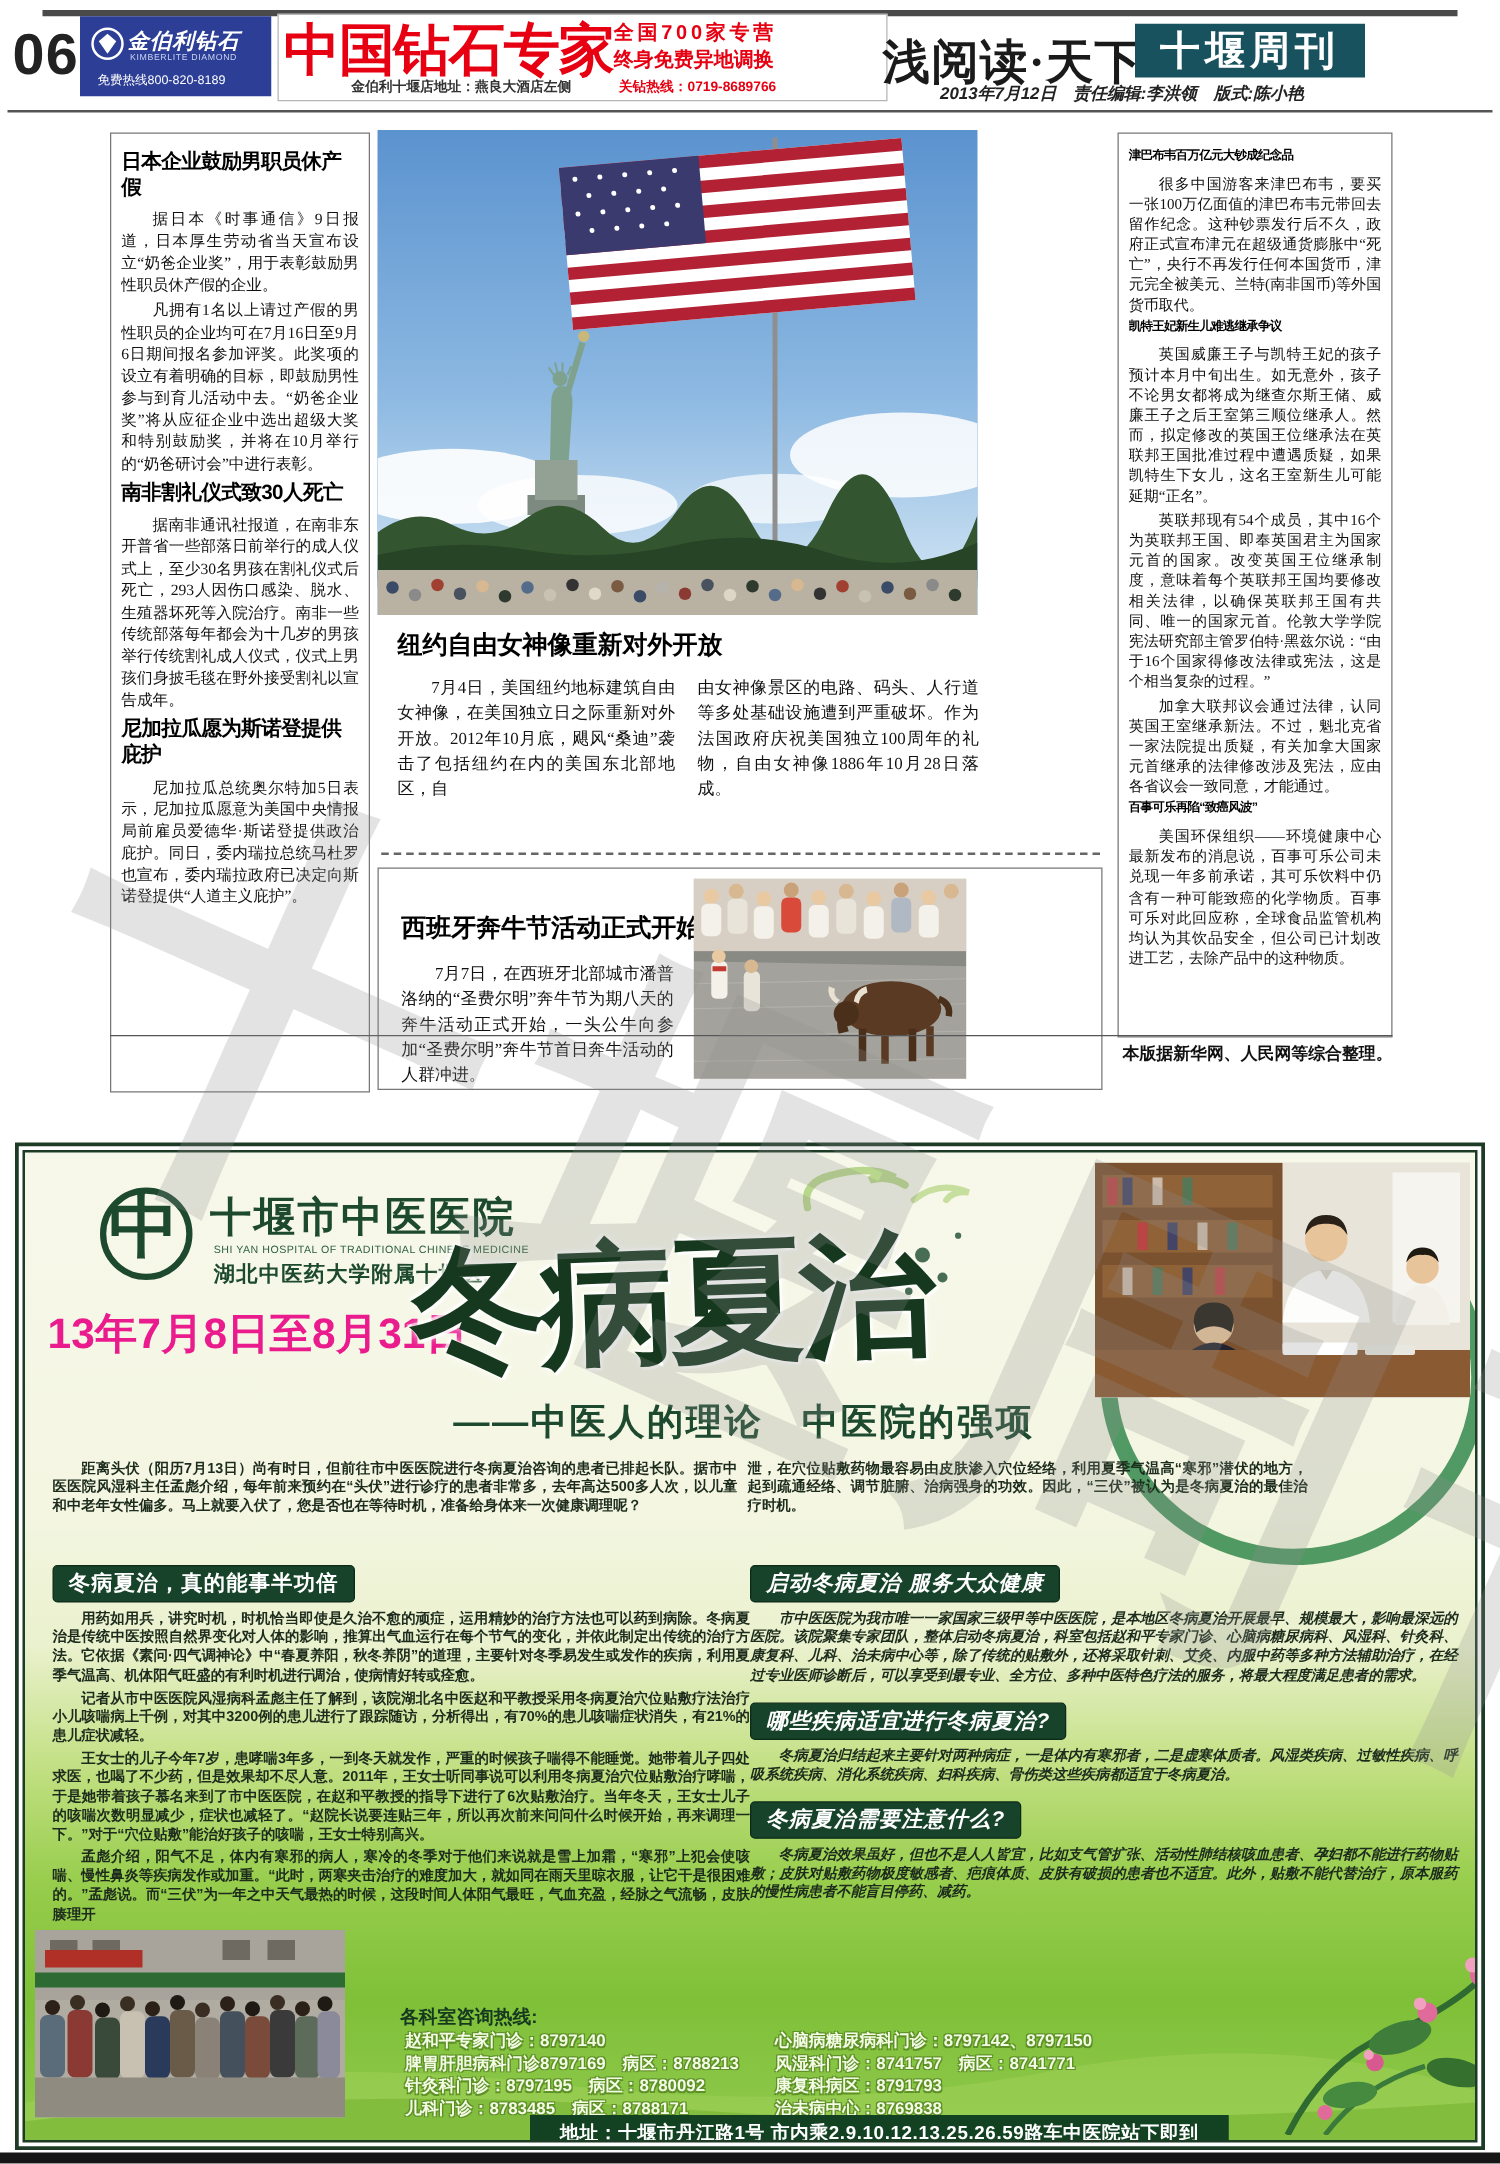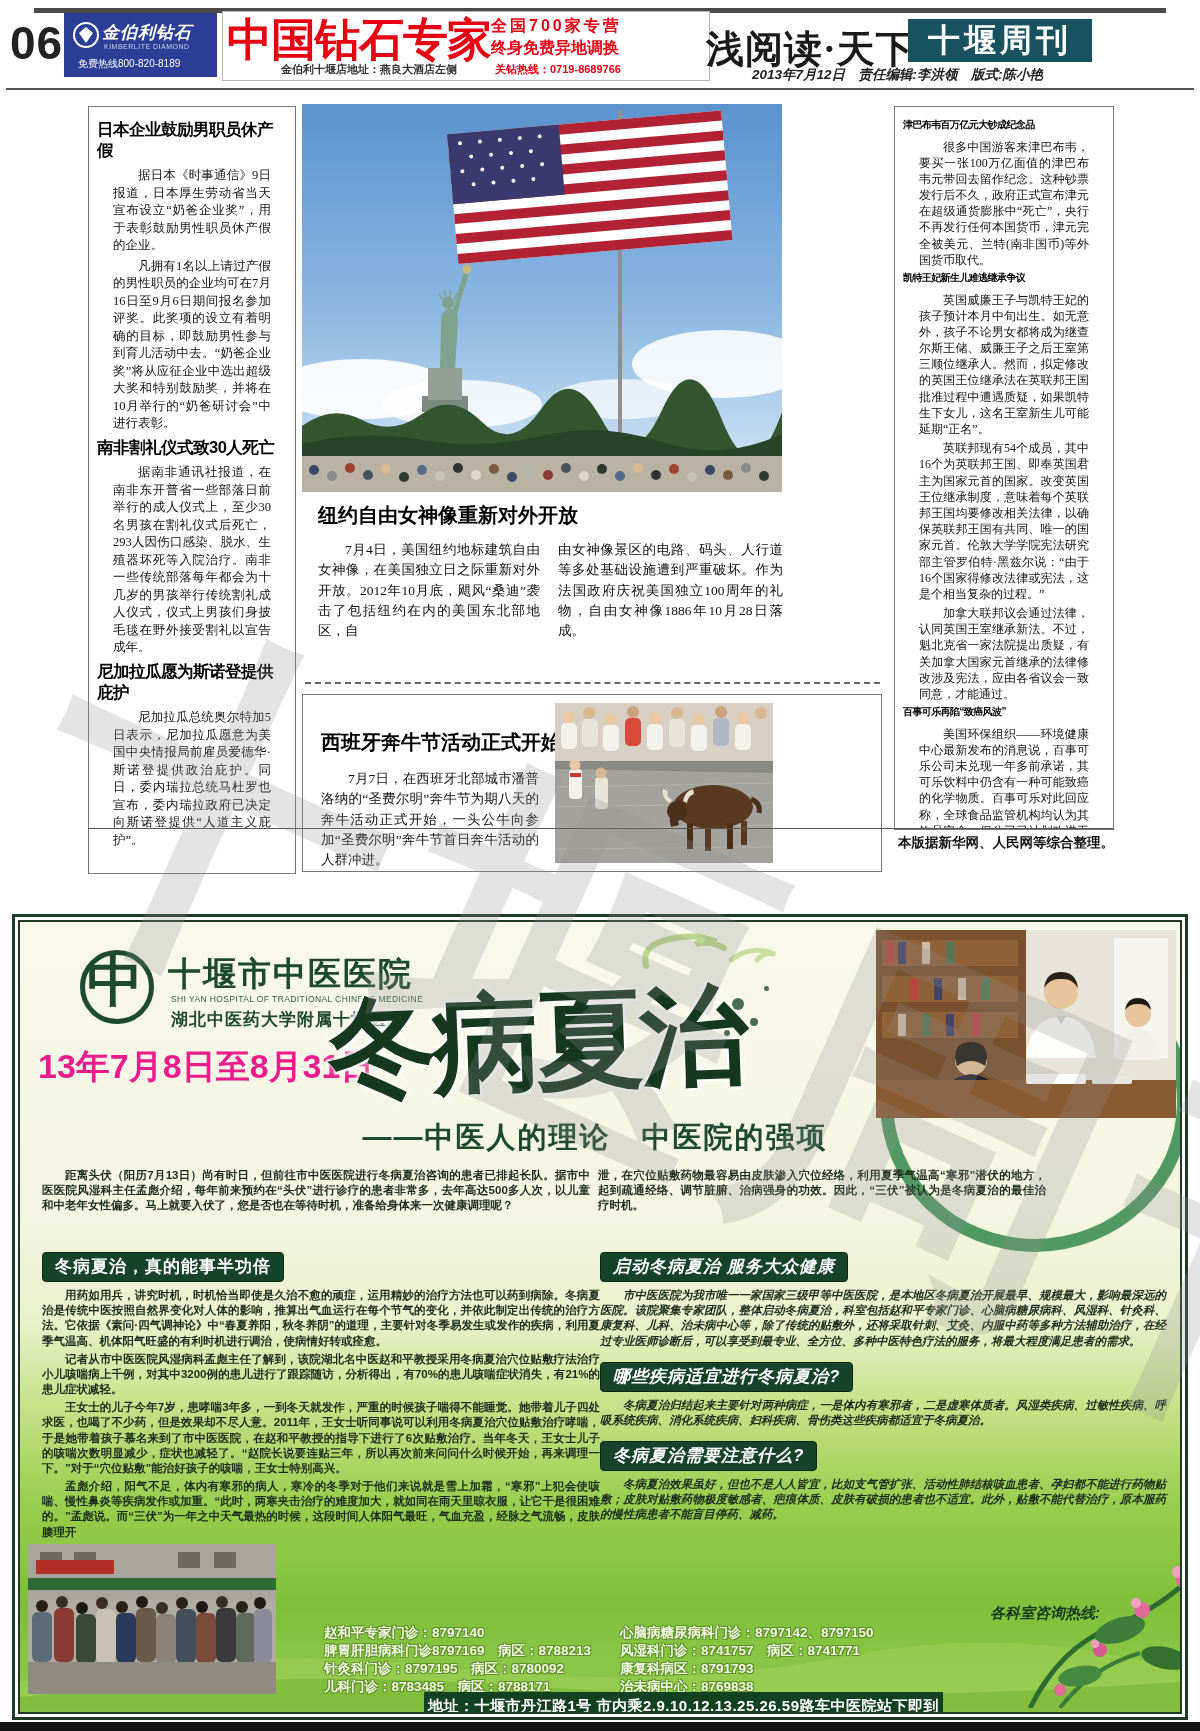--- a/index.html
+++ b/index.html
@@ -28,21 +28,21 @@
             font-size:32px;font-weight:800;text-align:center;line-height:43px;letter-spacing:4px;}
   #date-line{left:752px;top:66px;font-size:13.5px;font-weight:700;font-style:italic;color:#222;}
   #header-rule{left:6px;top:88px;width:1188px;height:0;border-top:2px solid #555;}
 
   
   .colbox{border:1px solid #777;box-sizing:border-box;background:#fff;padding:8px 8px;}
   #left-col{left:88px;top:106px;width:208px;height:768px;overflow:hidden;}
   #right-col{left:894px;top:106px;width:220px;height:724px;overflow:hidden;}
   .art h3{font-size:16.5px;font-weight:800;color:#000;margin:4px 0 7px;letter-spacing:-0.5px;line-height:1.25;}
   .art p{font-family:"Liberation Serif",serif;font-size:12.5px;line-height:1.4;color:#111;
-         text-align:justify;text-indent:2em;margin:0 16px 3px;}
+         text-align:justify;text-indent:2em;margin:0 0 3px;}
   #right-col .art h3{font-size:10px;letter-spacing:-0.6px;}
   #right-col .art p{font-size:12px;line-height:1.35;}
 
   #statue-photo{left:302px;top:104px;width:480px;height:388px;overflow:hidden;background:#7aa6d6;}
   #statue-title{left:318px;top:502px;width:470px;font-size:20px;font-weight:700;color:#000;}
   .midcol{font-family:"Liberation Serif",serif;font-size:13.5px;line-height:1.5;text-align:justify;color:#111;}
   #mid-col1{left:318px;top:540px;width:222px;}
   #mid-col2{left:558px;top:540px;width:225px;}
   #dashed-rule{left:305px;top:682px;width:575px;height:0;border-top:2px dashed #666;}
   #spain-box{left:302px;top:694px;width:580px;height:178px;border:1px solid #777;box-sizing:border-box;}
@@ -86,29 +86,29 @@
                color:#1d4a2f;letter-spacing:2px;z-index:4;}
   #intro-left{left:22px;top:246px;width:548px;}
   #intro-right{left:578px;top:246px;width:448px;z-index:4;}
   #ad-left-col{left:22px;top:330px;width:558px;}
   #ad-left-col .badge{margin-bottom:6px;}
   #ad-right-col{left:580px;top:330px;width:566px;z-index:4;font-style:italic;}
   #ad-right-col .badge{margin:10px 0 6px;}
   #queue-photo{left:8px;top:622px;width:248px;height:150px;overflow:hidden;z-index:5;background:#a8a49c;}
   #ad-slogan{left:280px;top:634px;width:780px;text-align:center;font-size:37px;font-weight:900;color:#e7188f;
              letter-spacing:2px;z-index:6;text-shadow:2px 2px 0 rgba(255,255,255,.8);}
-  #hotline-head{left:300px;top:682px;width:780px;text-align:right;font-size:15px;font-weight:800;color:#15391f;z-index:6;font-style:italic;}
+  #hotline-head{left:300px;top:682px;width:780px;text-align:left;font-size:15px;font-weight:800;color:#15391f;z-index:6;}
   #hotlines{left:300px;top:702px;width:800px;z-index:6;}
   .hl-row{position:relative;height:18px;}
   .hl-l{position:absolute;left:4px;top:0;}
   .hl-r{position:absolute;left:300px;top:0;}
   .hl{font-size:13.5px;font-weight:800;color:#f4fbe4;white-space:nowrap;
       text-shadow:1px 1px 0 #5d9127,-1px -1px 0 #5d9127,1px -1px 0 #5d9127,-1px 1px 0 #5d9127;}
   #ad-address{left:404px;top:770px;background:#124222;color:#fff;font-size:15px;font-weight:800;
-              padding:5px 4px;z-index:7;letter-spacing:.5px;white-space:nowrap;}
+              padding:5px 24px;z-index:7;letter-spacing:.5px;white-space:nowrap;}
   #lotus{left:980px;top:636px;z-index:5;}
   #bottom-strip{left:0;top:1722px;width:1200px;height:9px;background:#161616;}
 </style>
 </head>
 <body>
 
 <div id="page">
 
   <div class="abs" id="top-rule"></div>
   <div class="abs" id="page-num">06</div>

